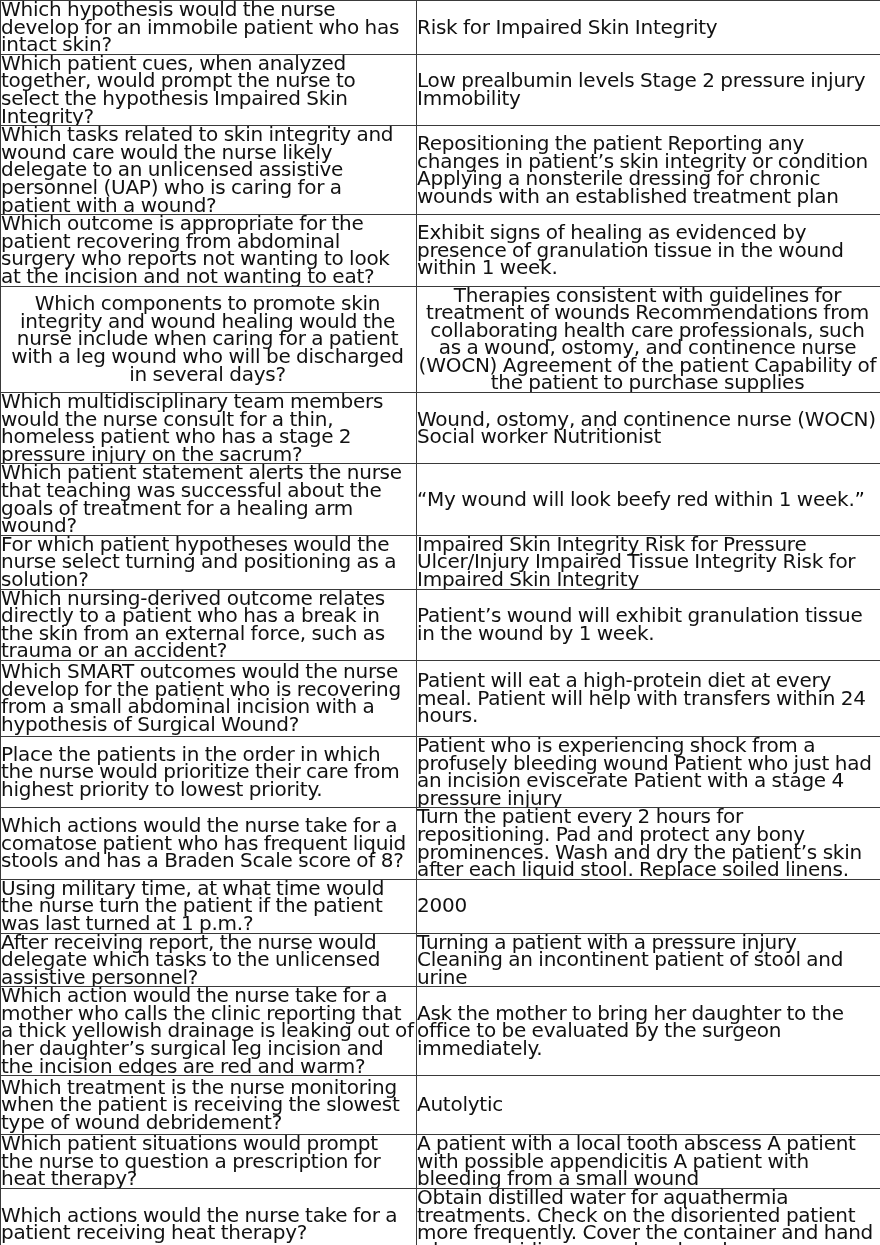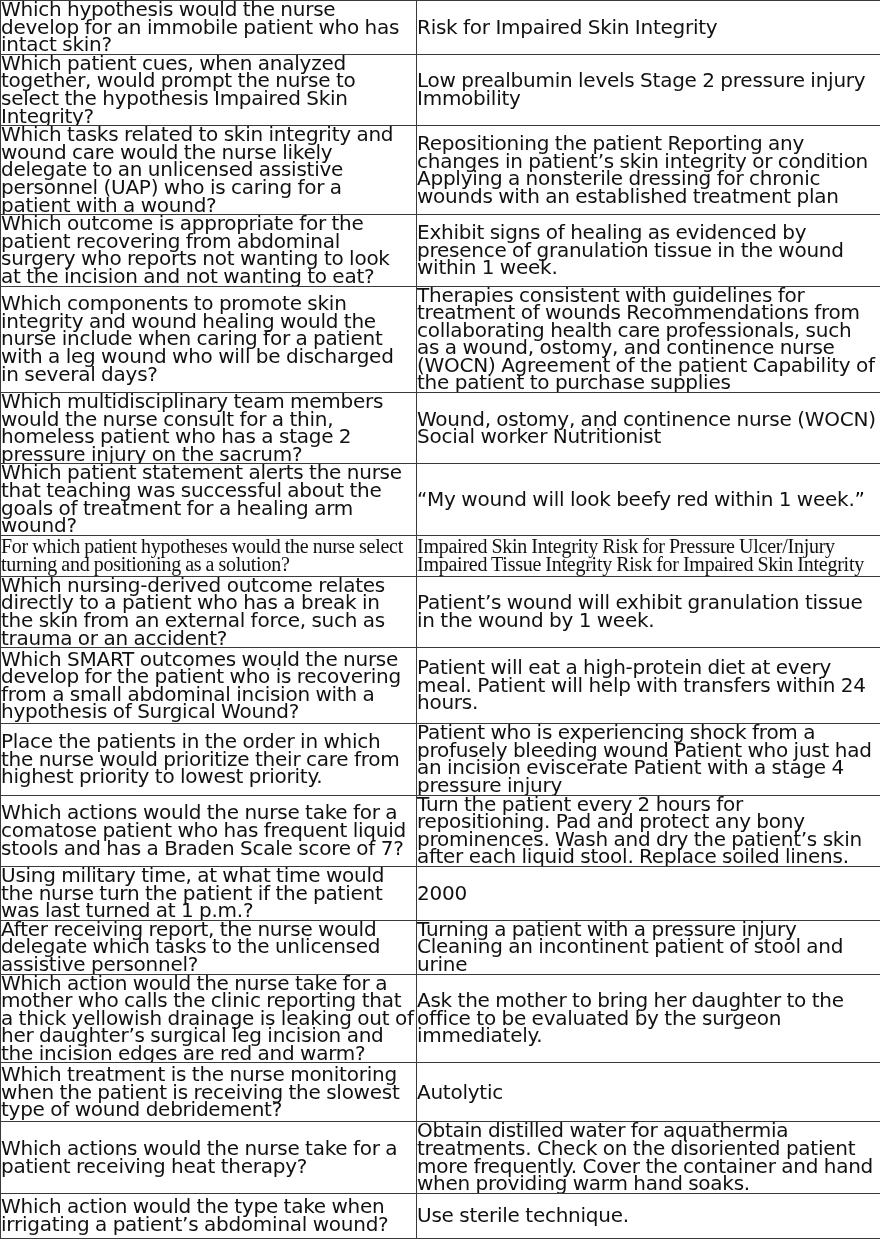--- a/index.html
+++ b/index.html
@@ -53,68 +53,72 @@
         <td>Low prealbumin levels Stage 2 pressure injury Immobility</td>
       </tr>
       <tr style="height: 77px;">
         <td>Which tasks related to skin integrity and wound care would the nurse likely delegate to an unlicensed assistive personnel (UAP) who is caring for a patient with a wound?</td>
         <td>Repositioning the patient Reporting any changes in patient’s skin integrity or condition Applying a nonsterile dressing for chronic wounds with an established treatment plan</td>
       </tr>
       <tr style="height: 71px;">
         <td>Which outcome is appropriate for the patient recovering from abdominal surgery who reports not wanting to look at the incision and not wanting to eat?</td>
         <td>Exhibit signs of healing as evidenced by presence of granulation tissue in the wound within 1 week.</td>
       </tr>
-      <tr style="height: 100px;">
+      <tr style="height: 100px; text-align: center;">
         <td>Which components to promote skin integrity and wound healing would the nurse include when caring for a patient with a leg wound who will be discharged in several days?</td>
         <td>Therapies consistent with guidelines for treatment of wounds Recommendations from collaborating health care professionals, such as a wound, ostomy, and continence nurse (WOCN) Agreement of the patient Capability of the patient to purchase supplies</td>
       </tr>
       <tr style="height: 58px;">
         <td>Which multidisciplinary team members would the nurse consult for a thin, homeless patient who has a stage 2 pressure injury on the sacrum?</td>
         <td>Wound, ostomy, and continence nurse (WOCN) Social worker Nutritionist</td>
       </tr>
       <tr style="height: 59px;">
         <td>Which patient statement alerts the nurse that teaching was successful about the goals of treatment for a healing arm wound?</td>
         <td>“My wound will look beefy red within 1 week.”</td>
       </tr>
-      <tr style="height: 41px; font-family: Liberation Serif, serif;">
+      <tr style="height: 41px;">
         <td>For which patient hypotheses would the nurse select turning and positioning as a solution?</td>
         <td>Impaired Skin Integrity Risk for Pressure Ulcer/Injury Impaired Tissue Integrity Risk for Impaired Skin Integrity</td>
       </tr>
       <tr style="height: 59px;">
         <td>Which nursing-derived outcome relates directly to a patient who has a break in the skin from an external force, such as trauma or an accident?</td>
         <td>Patient’s wound will exhibit granulation tissue in the wound by 1 week.</td>
       </tr>
       <tr style="height: 76px;">
         <td>Which SMART outcomes would the nurse develop for the patient who is recovering from a small abdominal incision with a hypothesis of Surgical Wound?</td>
         <td>Patient will eat a high-protein diet at every meal. Patient will help with transfers within 24 hours.</td>
       </tr>
       <tr style="height: 59px;">
         <td>Place the patients in the order in which the nurse would prioritize their care from highest priority to lowest priority.</td>
         <td>Patient who is experiencing shock from a profusely bleeding wound Patient who just had an incision eviscerate Patient with a stage 4 pressure injury</td>
       </tr>
       <tr style="height: 59px;">
-        <td>Which actions would the nurse take for a comatose patient who has frequent liquid stools and has a Braden Scale score of 7?</td>
+        <td>Which actions would the nurse take for a comatose patient who has frequent liquid stools and has a Braden Scale score of 8?</td>
         <td>Turn the patient every 2 hours for repositioning. Pad and protect any bony prominences. Wash and dry the patient’s skin after each liquid stool. Replace soiled linens.</td>
       </tr>
       <tr style="height: 51px; margin-top: 39px;">
         <td>Using military time, at what time would the nurse turn the patient if the patient was last turned at 1 p.m.?</td>
         <td>2000</td>
       </tr>
       <tr style="height: 41px;">
         <td>After receiving report, the nurse would delegate which tasks to the unlicensed assistive personnel?</td>
         <td>Turning a patient with a pressure injury Cleaning an incontinent patient of stool and urine</td>
       </tr>
       <tr style="height: 77px; border-radius: 30px;">
         <td>Which action would the nurse take for a mother who calls the clinic reporting that a thick yellowish drainage is leaking out of her daughter’s surgical leg incision and the incision edges are red and warm?</td>
         <td>Ask the mother to bring her daughter to the office to be evaluated by the surgeon immediately.</td>
       </tr>
       <tr style="height: 59px;">
         <td>Which treatment is the nurse monitoring when the patient is receiving the slowest type of wound debridement?</td>
         <td>Autolytic</td>
       </tr>
+      <tr style="height: 41px;">
+        <td>Which patient situations would prompt the nurse to question a prescription for heat therapy?</td>
+        <td>A patient with a local tooth abscess A patient with possible appendicitis A patient with bleeding from a small wound</td>
+      </tr>
       <tr style="height: 54px;">
         <td>Which actions would the nurse take for a patient receiving heat therapy?</td>
         <td>Obtain distilled water for aquathermia treatments. Check on the disoriented patient more frequently. Cover the container and hand when providing warm hand soaks.</td>
       </tr>
       <tr style="height: 45px;">
         <td>Which action would the type take when irrigating a patient’s abdominal wound?</td>
         <td>Use sterile technique.</td>
       </tr>
     </tbody>
 </table>

